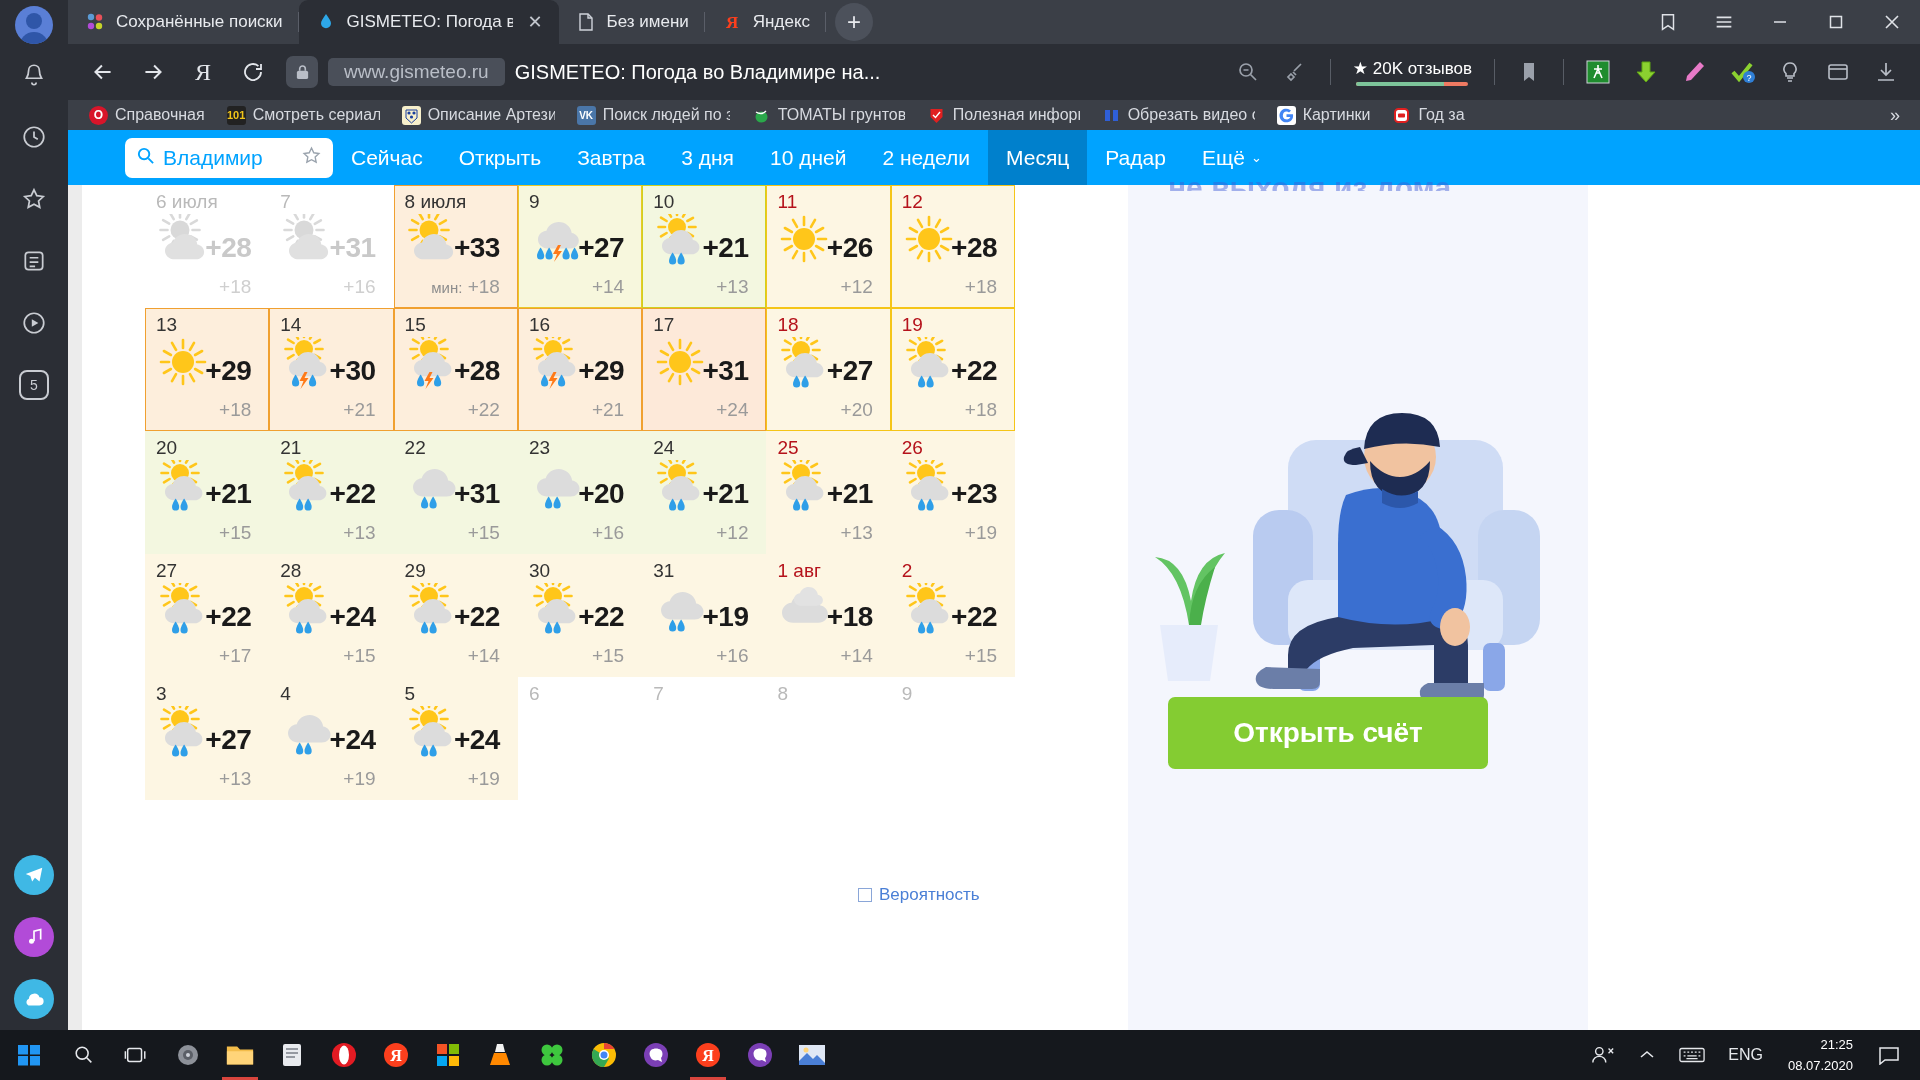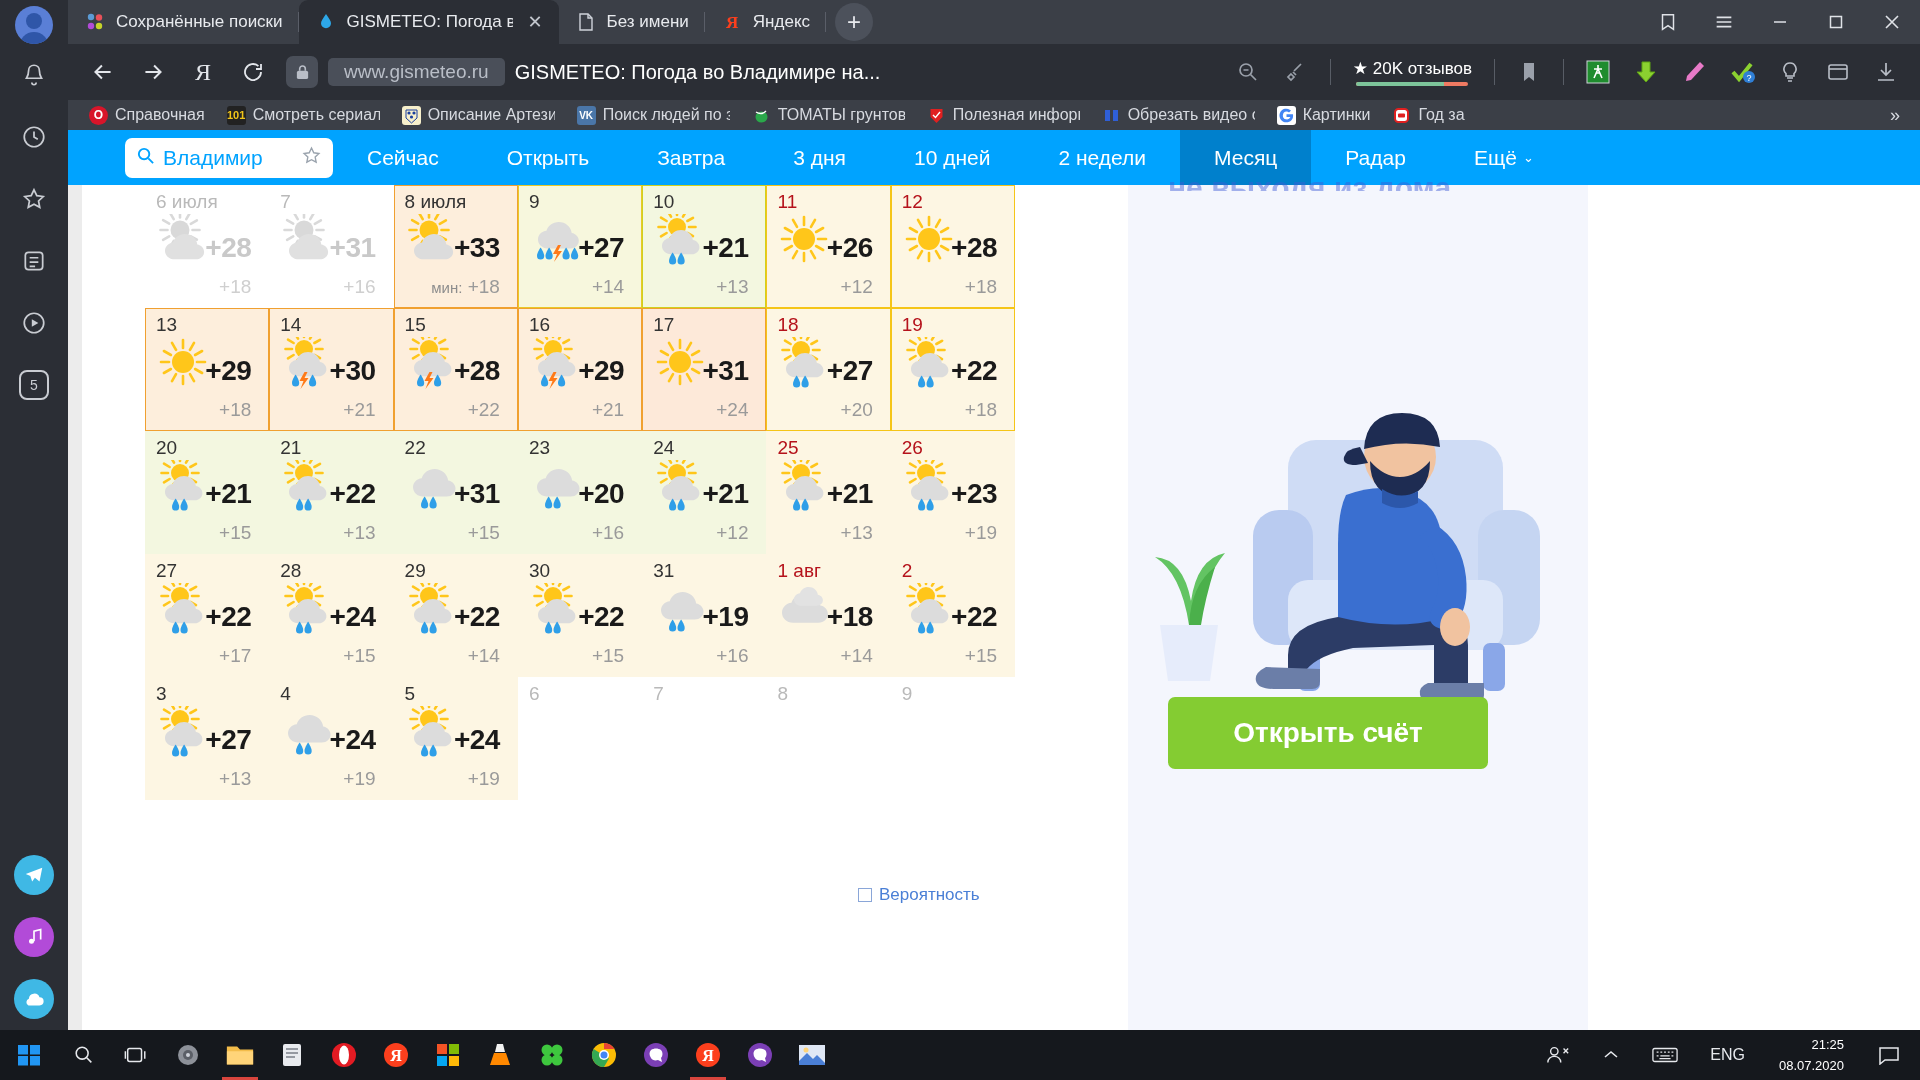--- a/index.html
+++ b/index.html
@@ -62,21 +62,21 @@
   .bmico { width:19px;height:19px;flex:0 0 19px;border-radius:3px;display:flex;align-items:center;justify-content:center;font-size:11px;font-weight:bold;color:#fff;overflow:hidden;}
   #bm-more { margin-left:auto; color:#d7dae0; font-size:18px; padding:0 10px; }
 
   
   #page { position:absolute; left:68px; top:130px; right:0; bottom:0; background:#ffffff; overflow:hidden; }
 
   
   #sitenav { position:absolute; left:0; top:0; width:1852px; height:55px; background:#00a3ff; display:flex; align-items:center; }
   #searchbox { margin-left:57px; width:208px; height:40px; background:#fff; border-radius:7px; display:flex; align-items:center; padding:0 11px; gap:8px; }
   #searchbox .city { flex:1; color:#00a3ff; font-size:21px; }
-  .navitem { color:#fff; font-size:21px; padding:0 34px; height:55px; display:flex; align-items:center; white-space:nowrap; }
+  .navitem { color:#fff; font-size:21px; padding:0 18px; height:55px; display:flex; align-items:center; white-space:nowrap; }
   .navitem.active { background:#0080cc; }
   .nav-caret { margin-left:6px; font-size:13px; }
 
   
   #content { position:absolute; left:0; top:55px; right:0; bottom:0; background:#ffffff; }
   #scrollgutter { position:absolute; left:0; top:0; width:14px; bottom:0; background:#ececec; }
   #calwrap { position:absolute; left:14px; top:0; width:1018px; background:#fff; }
   #calendar { margin-left:63px; width:870px; display:grid; grid-template-columns:repeat(7,124.3px); }
   .cell { height:123px; position:relative; padding:6px 9px 0 11px; background:#fff; }
   .cell .dnum { font-size:19px; line-height:21px; color:#333; }
@@ -109,21 +109,21 @@
   #ad .adcta { position:absolute; left:40px; top:512px; width:320px; height:72px; background:#84cc32; border-radius:7px; display:flex; align-items:center; justify-content:center; color:#fff; font-size:28px; font-weight:bold; }
   #ad-topclip { position:absolute; left:40px; top:-14px; width:400px; height:20px; overflow:hidden; color:#3f5bd6; font-size:30px; font-weight:bold; opacity:.45;}
   #adfoot { position:absolute; left:790px; top:700px; font-size:17px; color:#4a7fd6; display:flex; align-items:center; gap:7px; }
   .chk { width:14px;height:14px;border:1px solid #8aa6d8;display:inline-block; }
 
   
   #taskbar { position:absolute; left:0; bottom:0; width:1920px; height:50px; background:#15181d; display:flex; align-items:center; }
   #startbtn { width:58px;height:50px;display:flex;align-items:center;justify-content:center; }
   .tbicon { width:52px;height:50px;display:flex;align-items:center;justify-content:center;position:relative; }
   .tbicon.active::after { content:""; position:absolute; left:8px; right:8px; bottom:0; height:3px; background:#d9453d; }
-  #tray { margin-left:auto; display:flex; align-items:center; gap:12px; height:50px; padding-right:10px; }
+  #tray { margin-left:auto; display:flex; align-items:center; gap:3px; height:50px; padding-right:10px; }
   .trayitem { height:50px; display:flex; align-items:center; justify-content:center; color:#e6e8ec; font-size:16px; padding:0 10px; }
   #clock { display:flex; flex-direction:column; align-items:flex-end; justify-content:center; color:#fff; font-size:13px; line-height:21px; padding:0 12px; }
 </style>
 </head>
 <body>
 
 <div id="browser">
 
   <div id="left-rail">
     <div id="rail-avatar">

